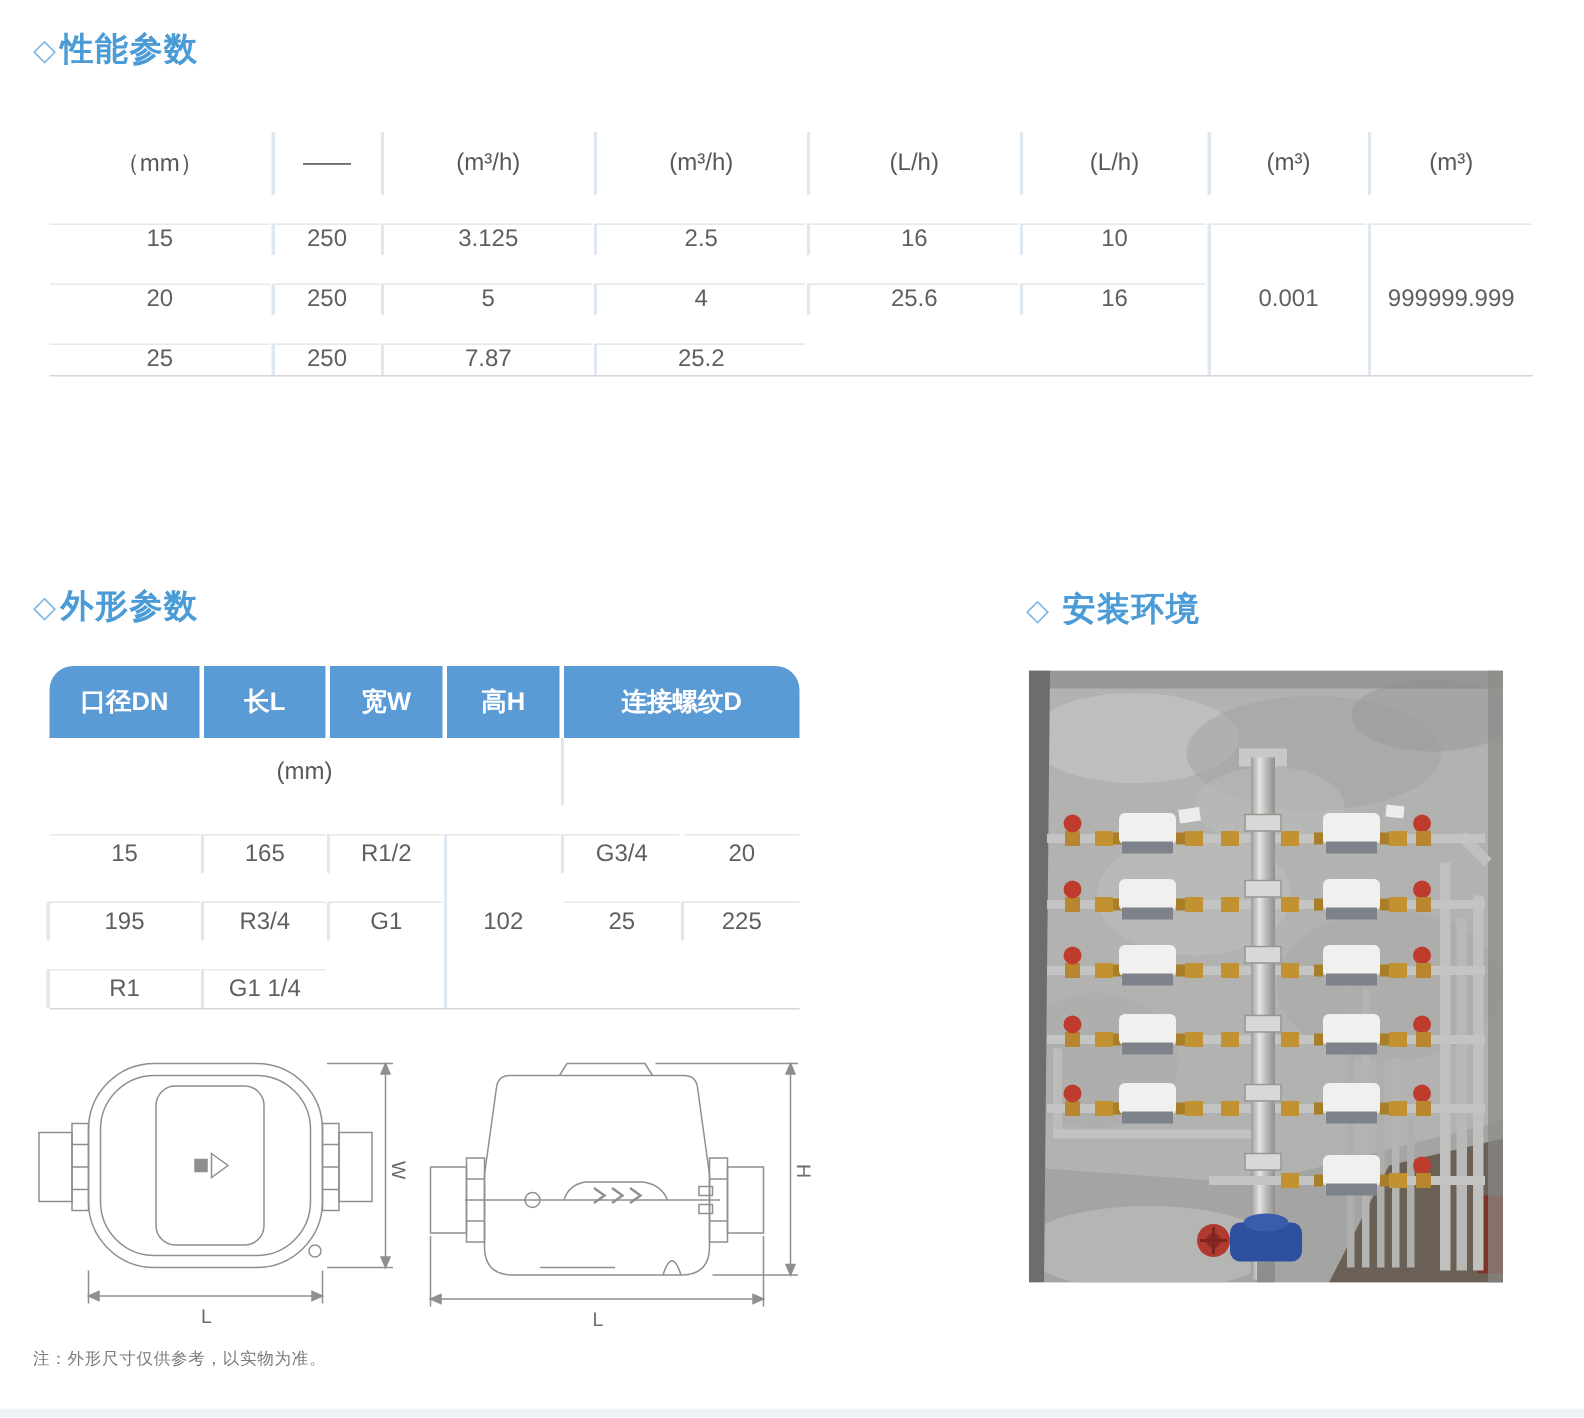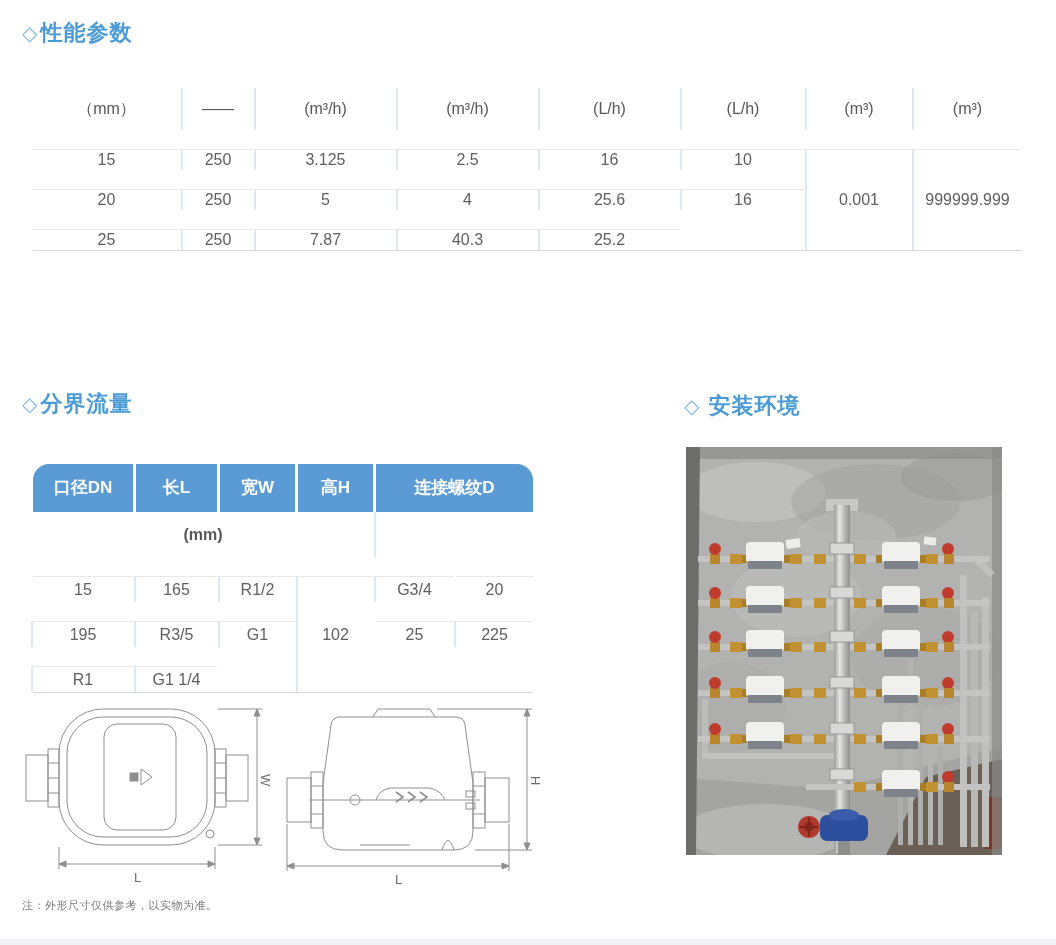--- a/index.html
+++ b/index.html
@@ -35,24 +35,24 @@
   
   .t1{position:absolute;left:33px;top:88px;width:989px;}
   .t1 .hdr,.t1 .tbody{grid-template-columns:147px 70px 139px 139px 139px 122px 104px 107px;}
   .t1 .hdr{grid-auto-rows:55px;}
   .t1 .tbody{grid-template-rows:42px 40px 40px 40px;}
   .t1 .merge{grid-row:2/5;text-align:center;}
   .t1 .mcol7{grid-column:7;}
   .t1 .mcol8{grid-column:8;}
 
   
-  .t2{position:absolute;left:33px;top:464px;width:500px;}
+  .t2{position:absolute;left:33px;top:444px;width:500px;}
   .t2 .hdr{grid-template-columns:100px 81px 75px 75px 157px;grid-auto-rows:48px;}
   .t2 .tbody{grid-template-columns:100px 81px 75px 75px 77px 77px;grid-template-rows:45px 45px 45px 45px;}
-  .t2 .unitspan{grid-column:1/5;font-weight:bold;}
+  .t2 .unitspan{grid-column:1/5;}
   .t2 .unitblank{grid-column:5/7;}
   .t2 .mw{grid-column:3;grid-row:2/5;}
   .t2 .mh{grid-column:4;grid-row:2/5;}
 
   .drawings{position:absolute;left:24px;top:693px;width:560px;height:200px;}
   .drawings svg{position:absolute;top:0;}
   .dwg-left{left:0;}
   .dwg-right{left:258px;}
   .dim-label{font-size:13px;fill:#6d6d6d;font-family:"Liberation Sans","DejaVu Sans",sans-serif;}
 
@@ -95,28 +95,27 @@
       <div class="c topline">20</div>
       <div class="c topline vline">250</div>
       <div class="c topline vline">5</div>
       <div class="c topline vline">4</div>
       <div class="c topline vline">25.6</div>
       <div class="c topline vline">16</div>
 
       <div class="c topline">25</div>
       <div class="c topline vline">250</div>
       <div class="c topline vline">7.87</div>
-      <div class="c topline vline">40.3</div>
       <div class="c topline vline">25.2</div>
     </div>
   </div>
 
   <div class="sec-title" style="left:22px;top:389px;">
     <span class="marker">◇</span>
-    <span>分界流量</span>
+    <span>外形参数</span>
   </div>
 
   <div class="t2">
     <div class="hdr">
       <div class="hc first">口径DN</div>
       <div class="hc">长L</div>
       <div class="hc">宽W</div>
       <div class="hc">高H</div>
       <div class="hc last">连接螺纹D</div>
     </div>
@@ -127,21 +126,21 @@
 
       <div class="c mh vline topline">102</div>
 
       <div class="c topline">15</div>
       <div class="c topline vline">165</div>
       <div class="c topline vline">R1/2</div>
       <div class="c topline vline">G3/4</div>
 
       <div class="c topline">20</div>
       <div class="c topline vline">195</div>
-      <div class="c topline vline">R3/5</div>
+      <div class="c topline vline">R3/4</div>
       <div class="c topline vline">G1</div>
 
       <div class="c topline">25</div>
       <div class="c topline vline">225</div>
       <div class="c topline vline">R1</div>
       <div class="c topline vline">G1 1/4</div>
     </div>
   </div>
 
   <div class="drawings">

